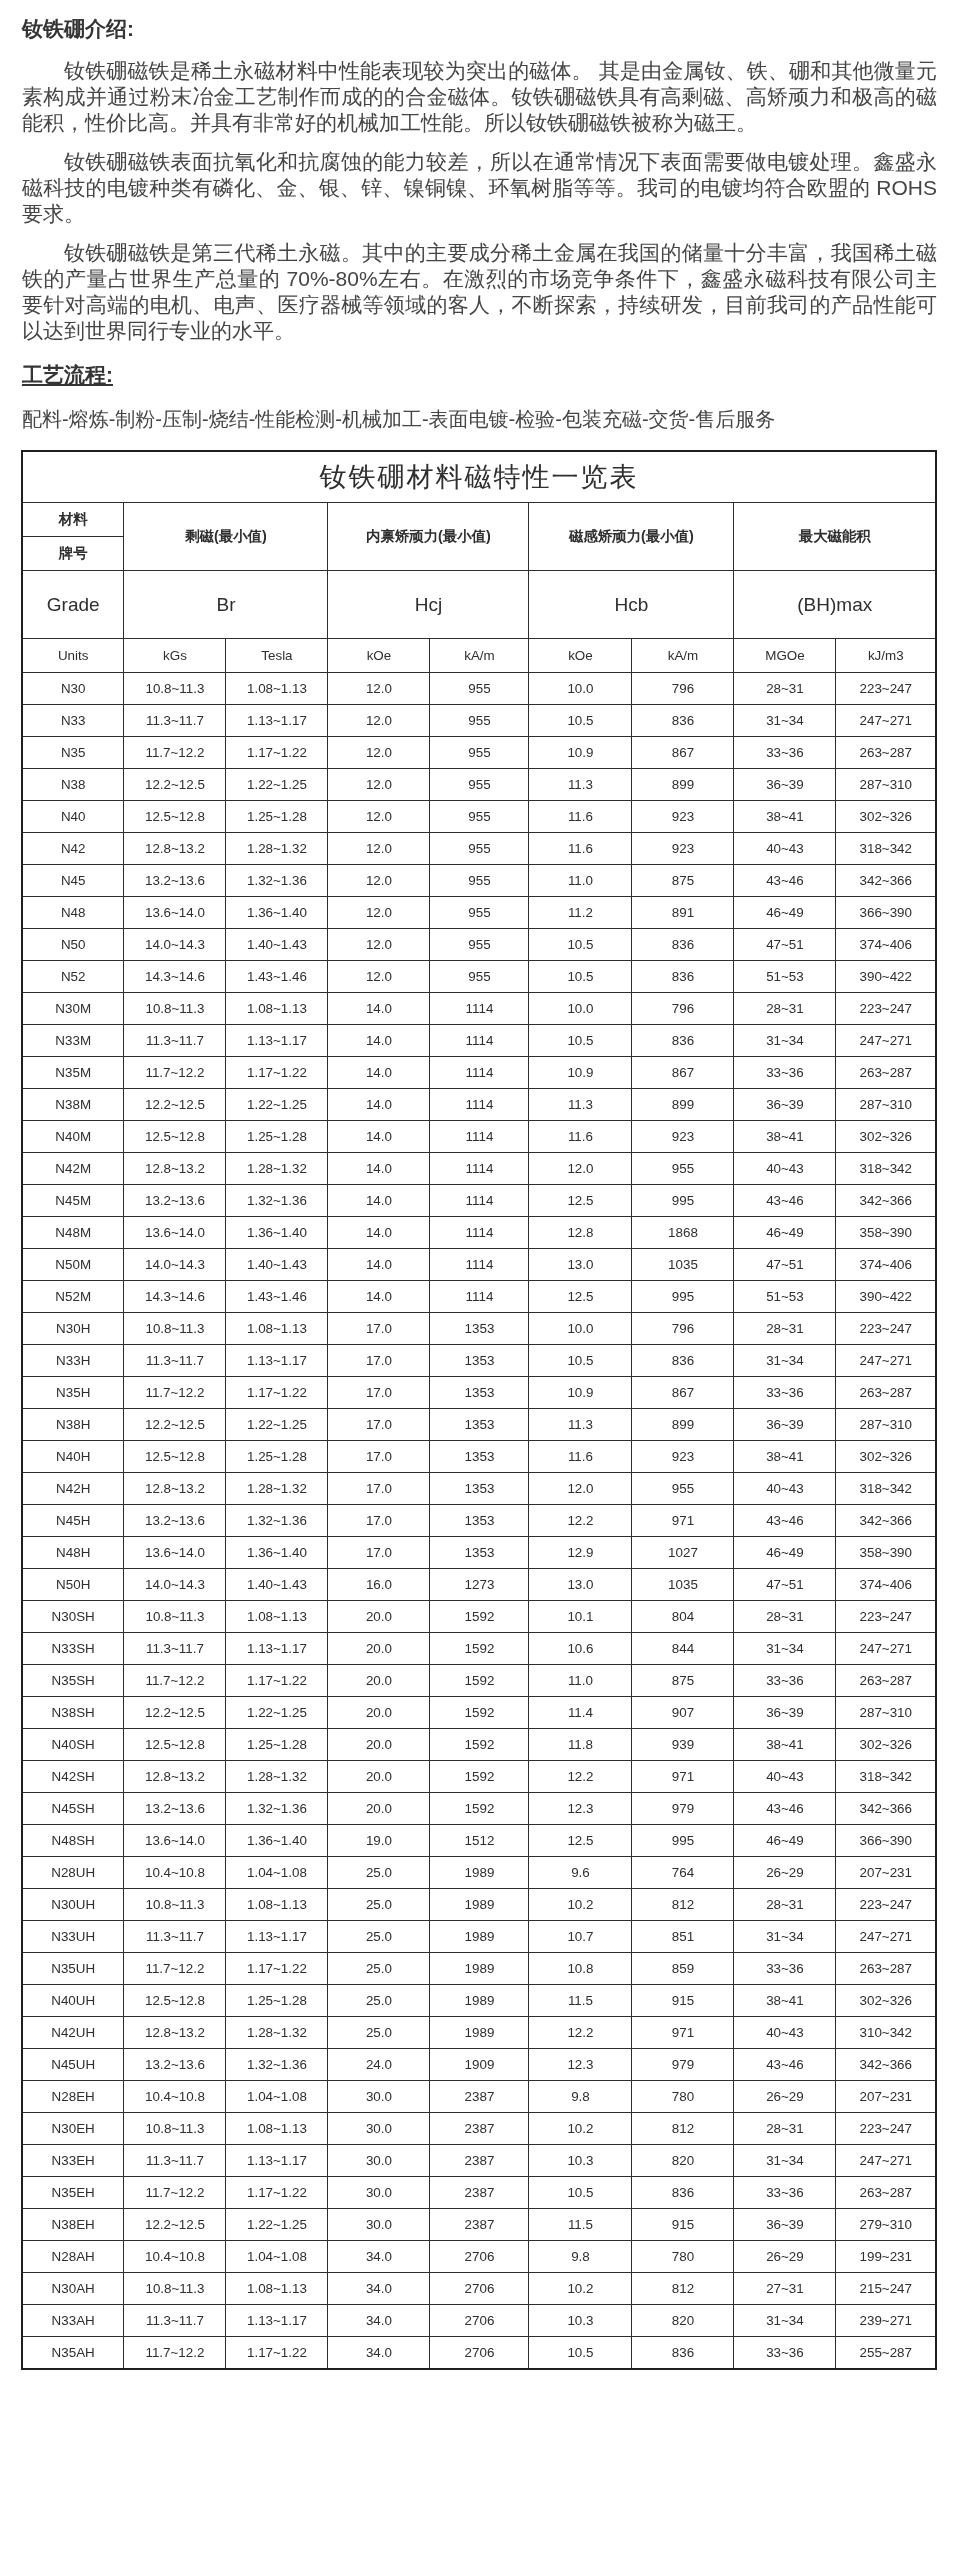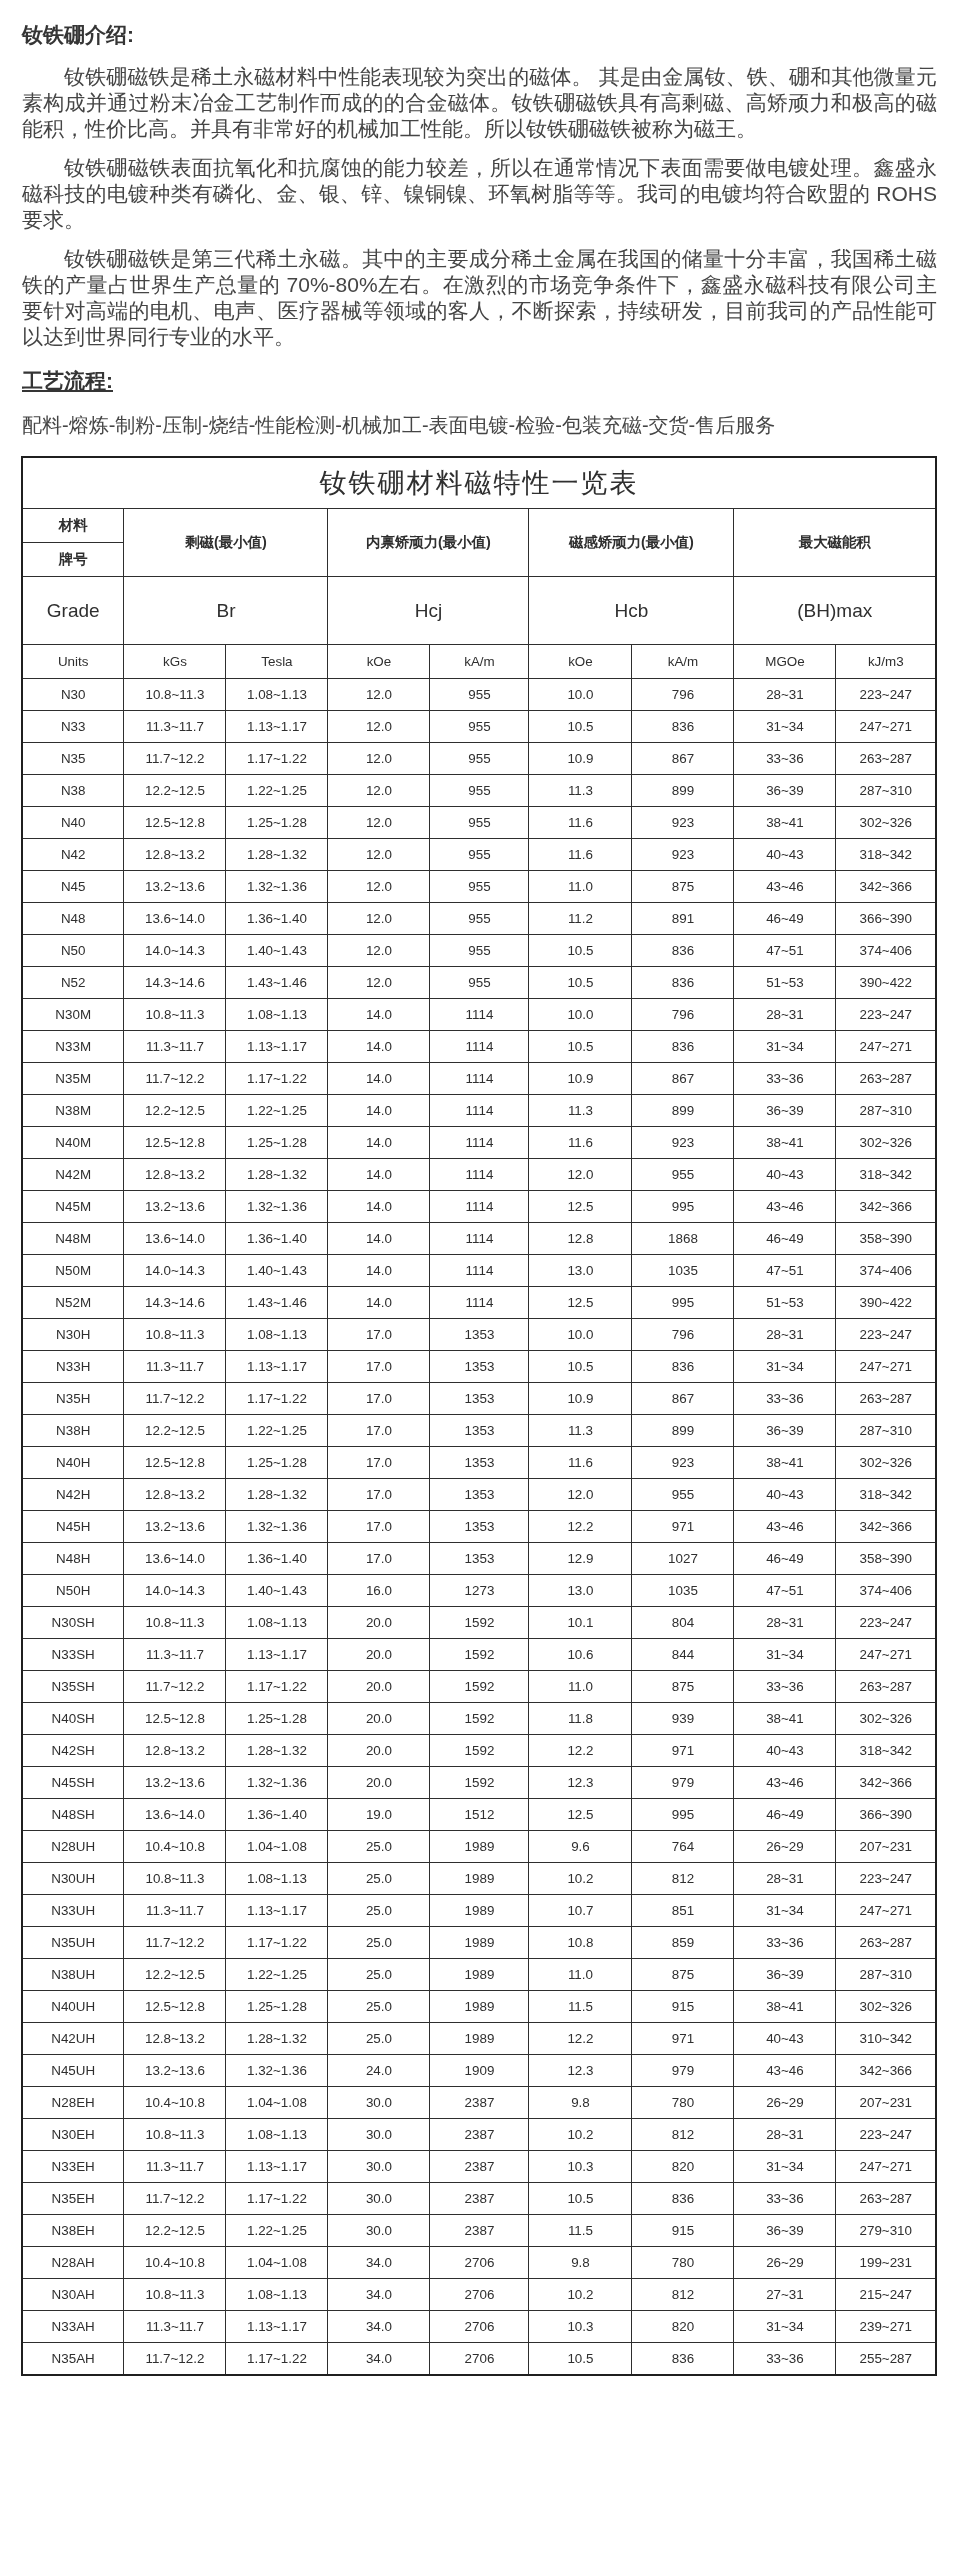--- a/index.html
+++ b/index.html
@@ -9,21 +9,21 @@
     background: #ffffff;
     font-family: "Liberation Sans", "DejaVu Sans", sans-serif;
   }
   .page {
     width: 958px;
     min-height: 2576px;
     background: #ffffff;
     overflow: hidden;
   }
   .doc {
-    padding: 12px 21px 0 22px;
+    padding: 6px 21px 0 22px;
     color: #424242;
   }
   .doc-heading {
     font-size: 21px;
     font-weight: bold;
     color: #353535;
     margin: 8px 0 14px 0;
     line-height: 30px;
   }
   .doc-paragraph {
@@ -508,20 +508,31 @@
           <td>11.7~12.2</td>
           <td>1.17~1.22</td>
           <td>20.0</td>
           <td>1592</td>
           <td>11.0</td>
           <td>875</td>
           <td>33~36</td>
           <td>263~287</td>
         </tr>
         <tr>
+          <td>N38SH</td>
+          <td>12.2~12.5</td>
+          <td>1.22~1.25</td>
+          <td>20.0</td>
+          <td>1592</td>
+          <td>11.4</td>
+          <td>907</td>
+          <td>36~39</td>
+          <td>287~310</td>
+        </tr>
+        <tr>
           <td>N40SH</td>
           <td>12.5~12.8</td>
           <td>1.25~1.28</td>
           <td>20.0</td>
           <td>1592</td>
           <td>11.8</td>
           <td>939</td>
           <td>38~41</td>
           <td>302~326</td>
         </tr>
@@ -596,31 +607,20 @@
           <td>11.7~12.2</td>
           <td>1.17~1.22</td>
           <td>25.0</td>
           <td>1989</td>
           <td>10.8</td>
           <td>859</td>
           <td>33~36</td>
           <td>263~287</td>
         </tr>
         <tr>
-          <td>N38UH</td>
-          <td>12.2~12.5</td>
-          <td>1.22~1.25</td>
-          <td>25.0</td>
-          <td>1989</td>
-          <td>11.0</td>
-          <td>875</td>
-          <td>36~39</td>
-          <td>287~310</td>
-        </tr>
-        <tr>
           <td>N40UH</td>
           <td>12.5~12.8</td>
           <td>1.25~1.28</td>
           <td>25.0</td>
           <td>1989</td>
           <td>11.5</td>
           <td>915</td>
           <td>38~41</td>
           <td>302~326</td>
         </tr>

